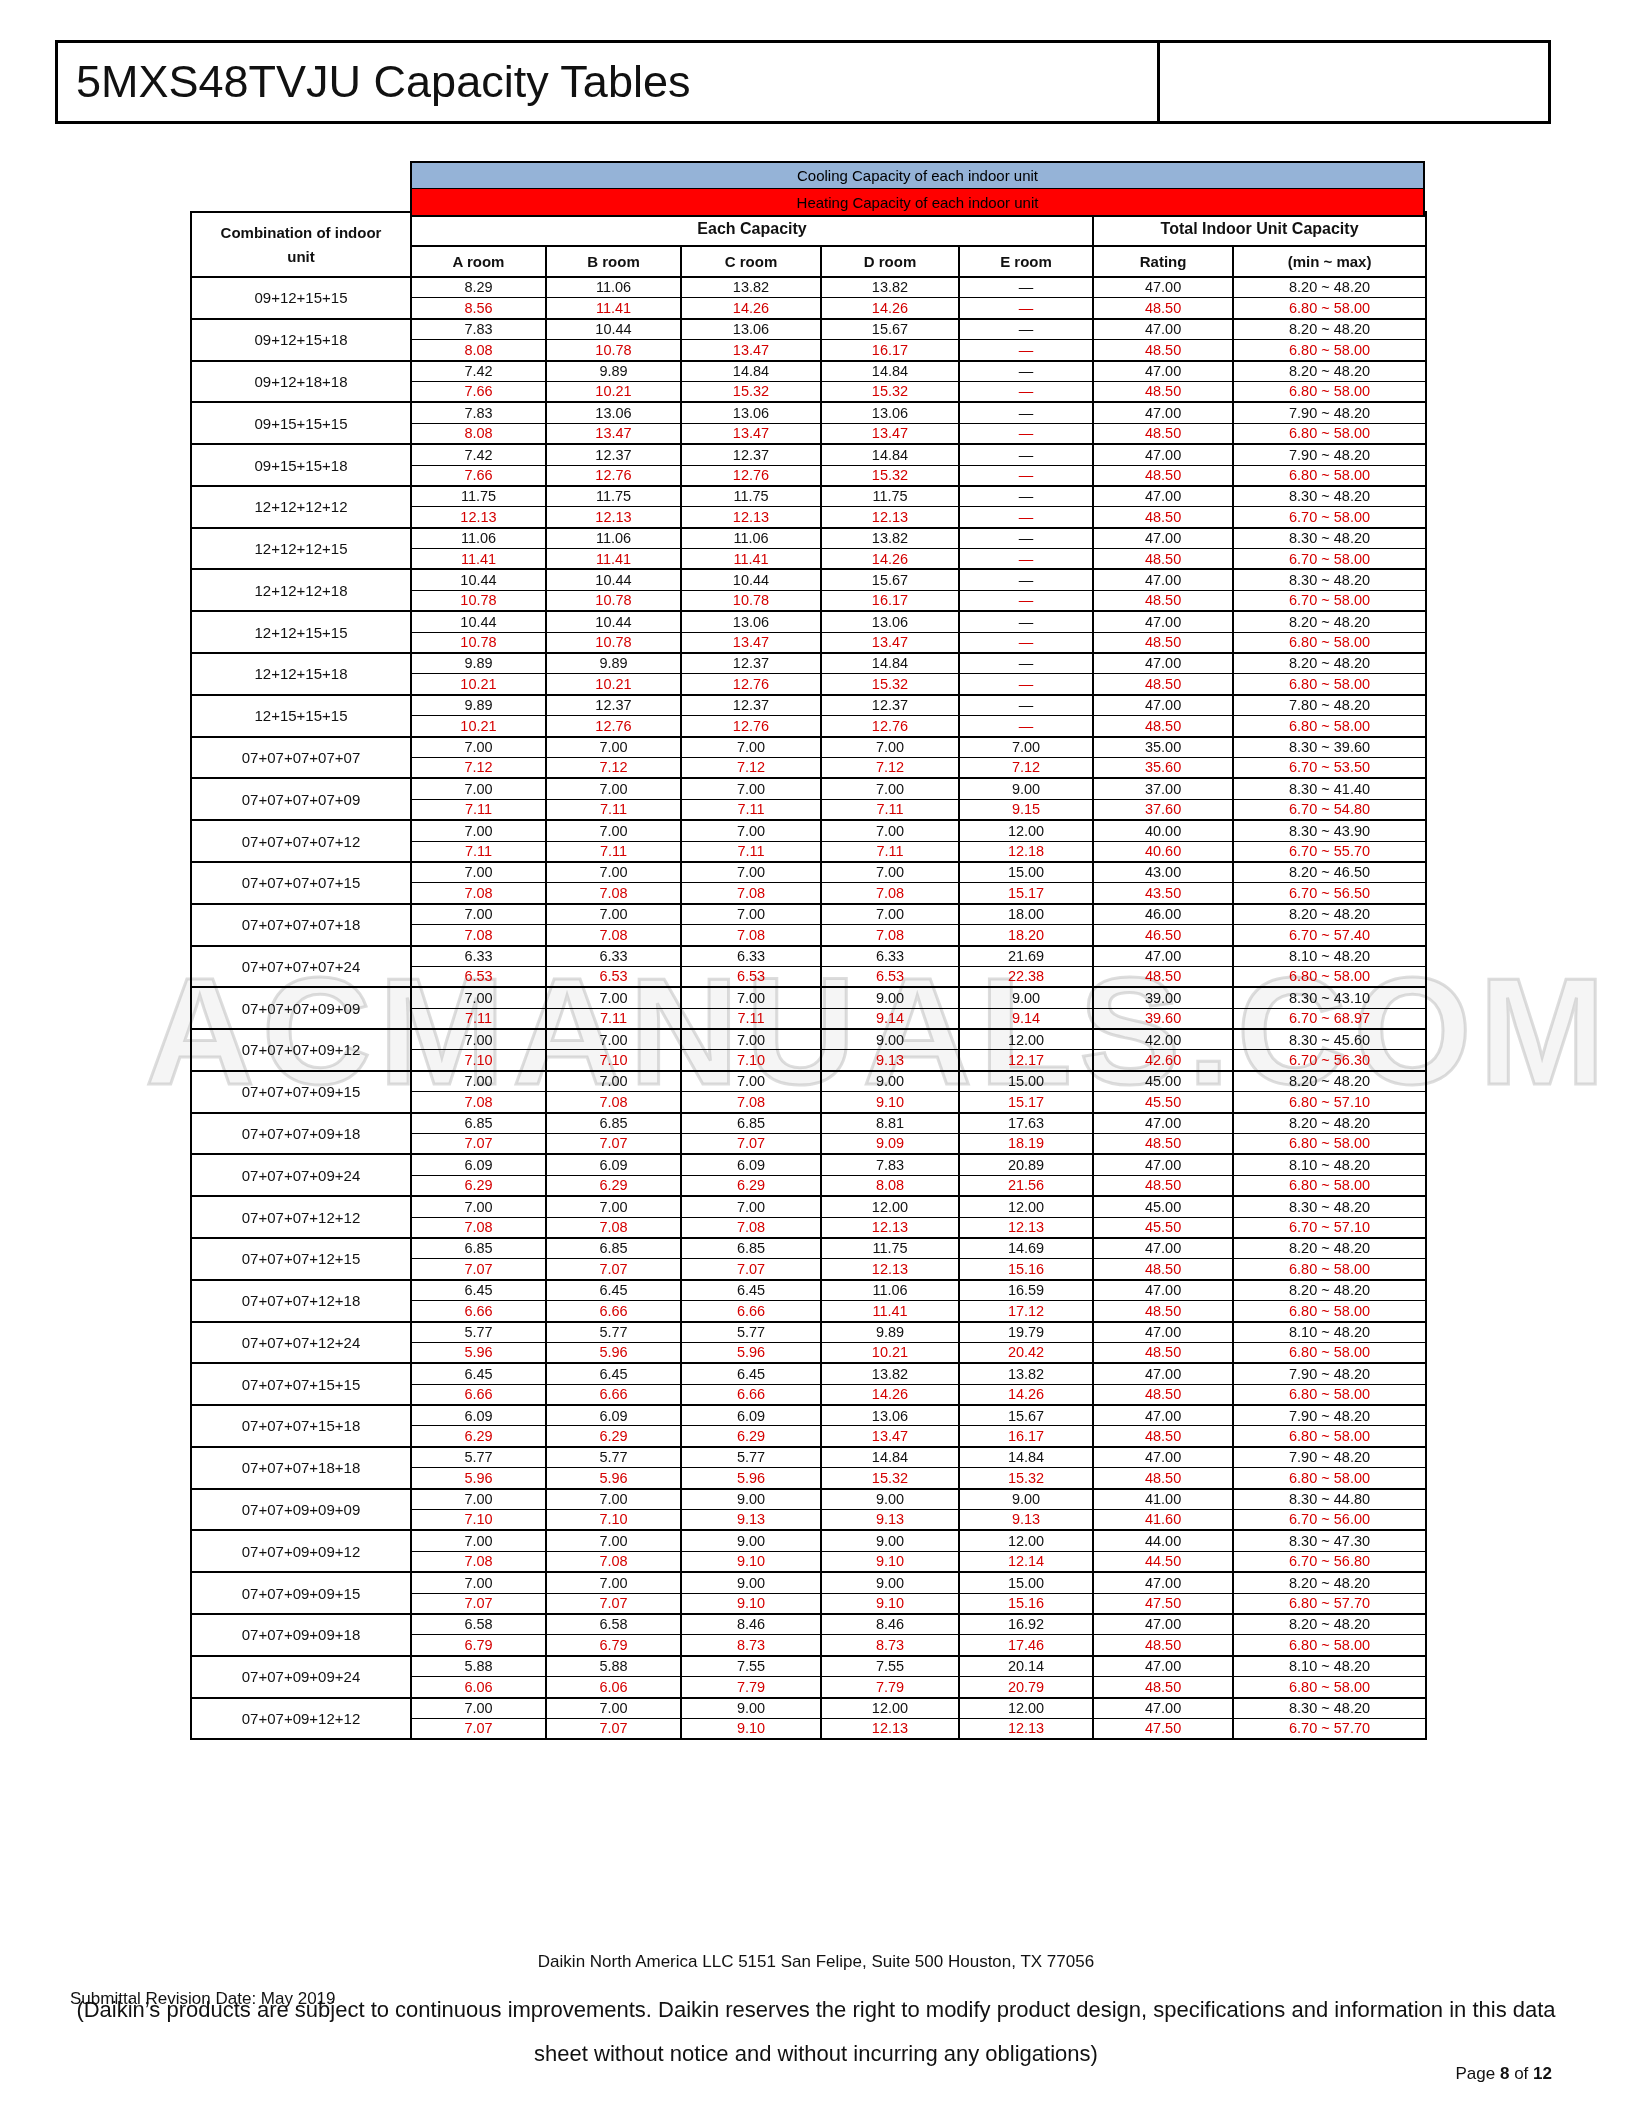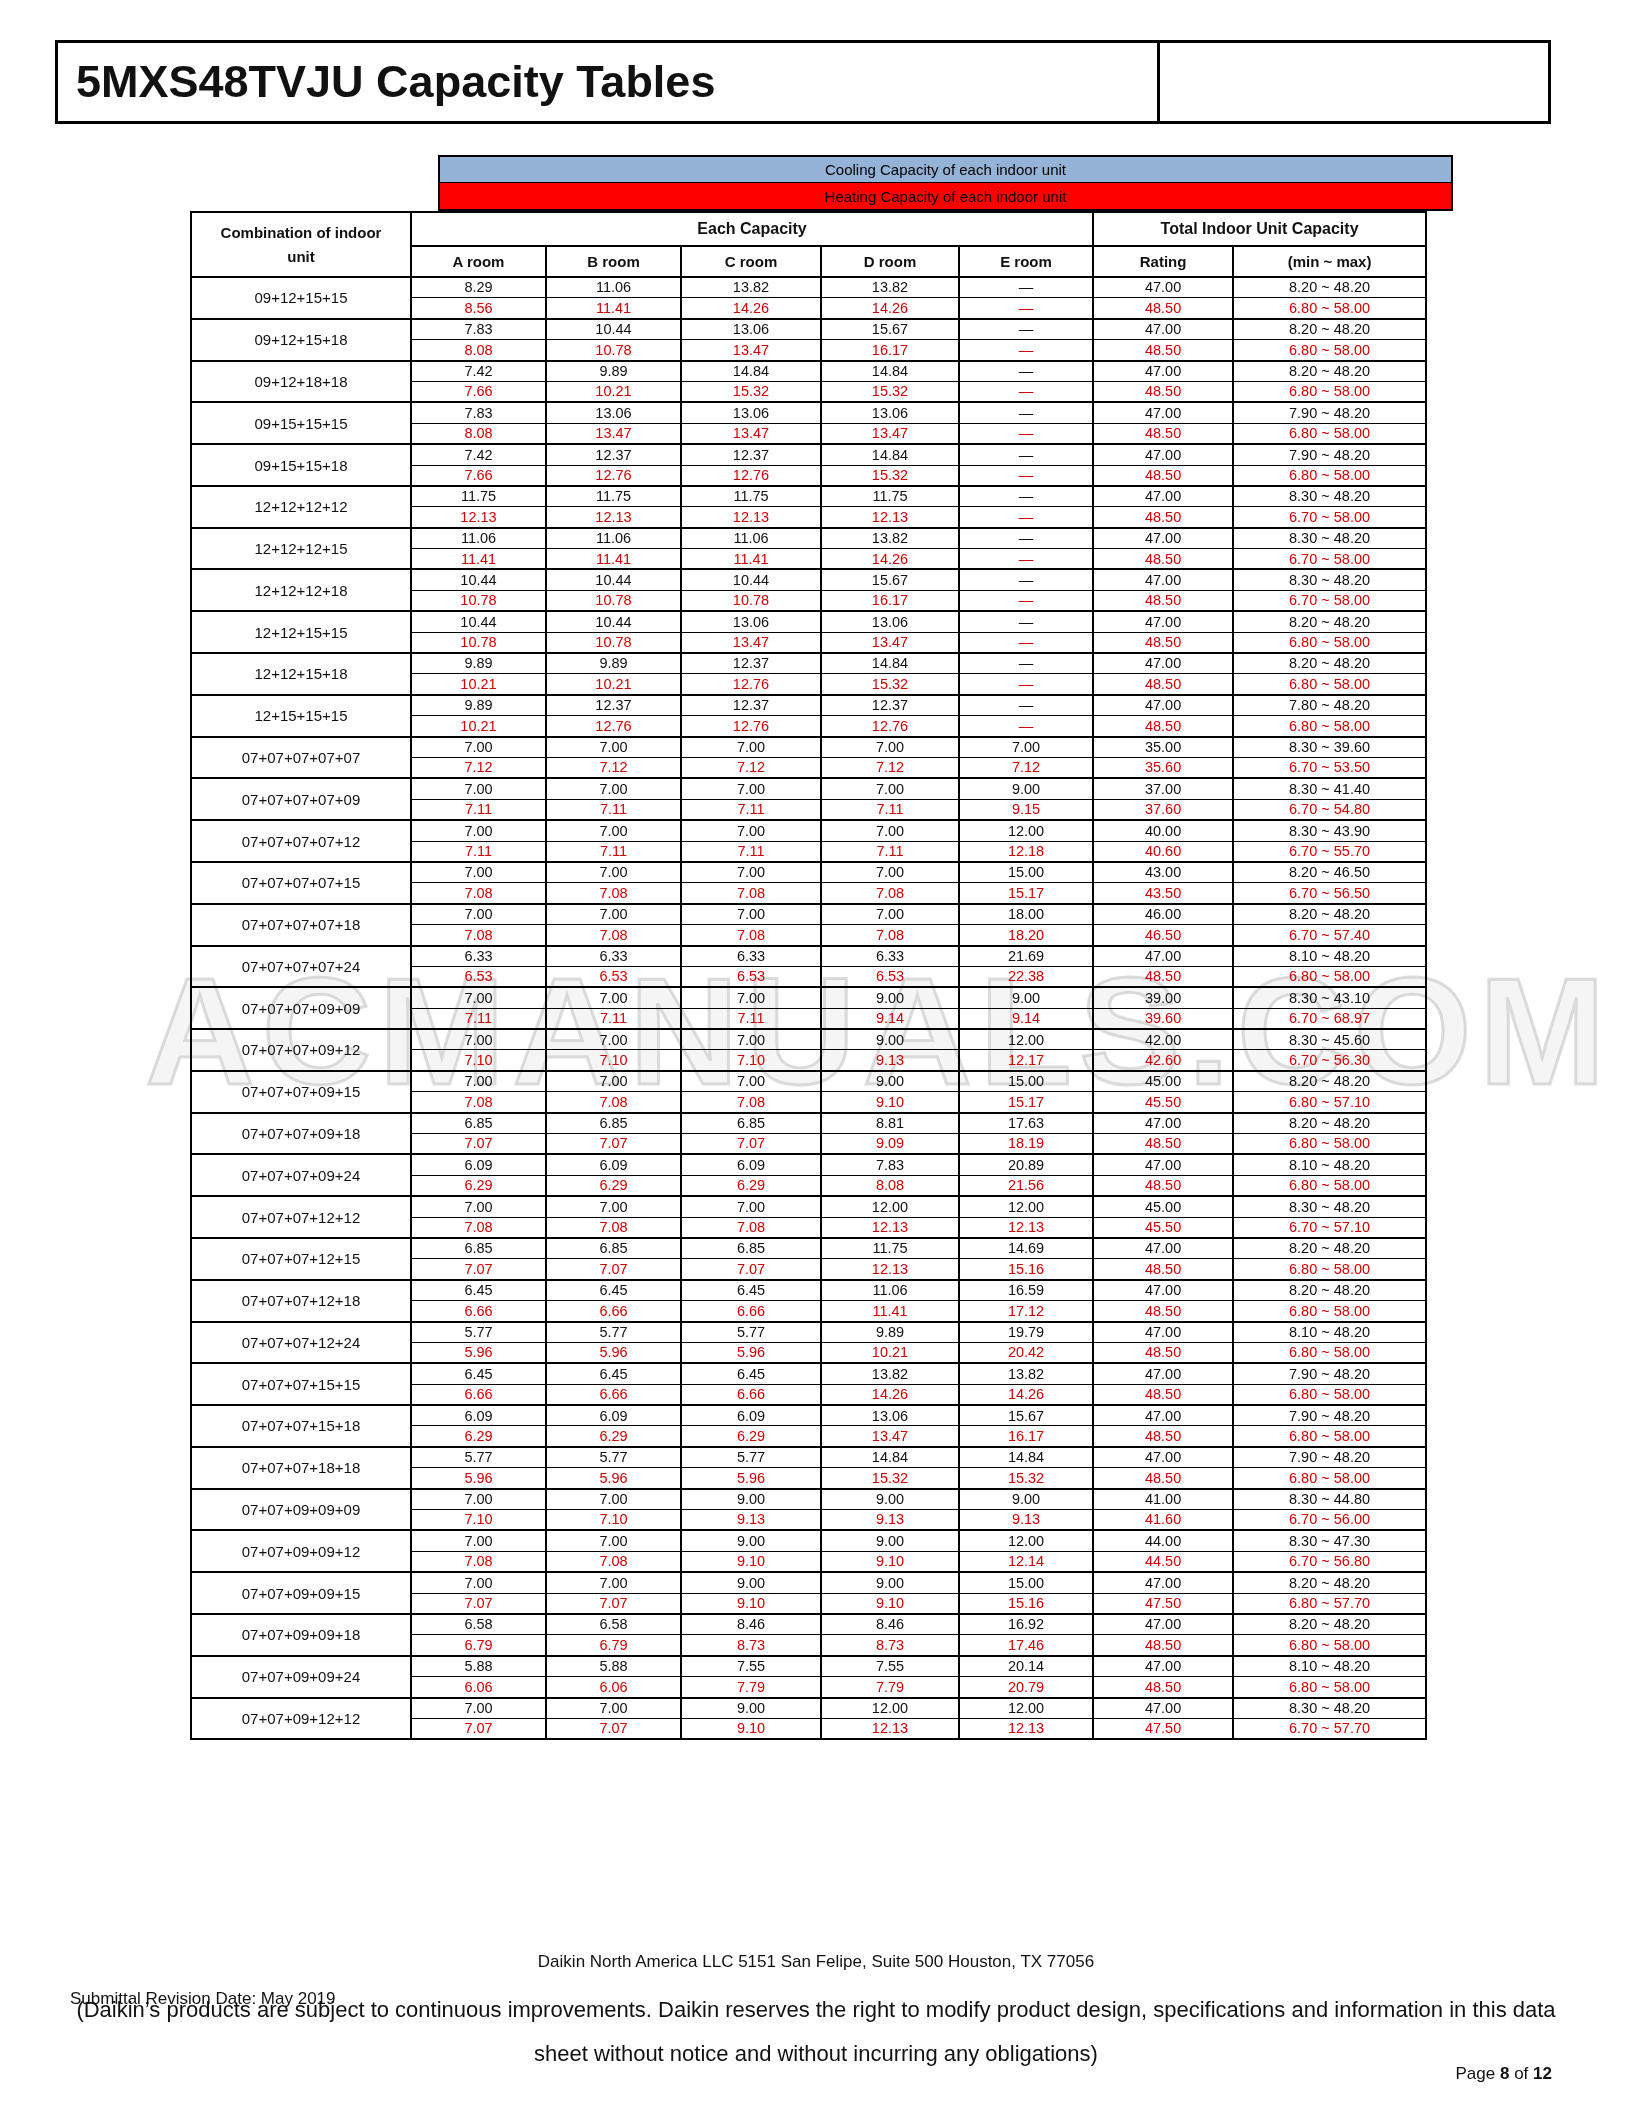--- a/index.html
+++ b/index.html
@@ -15,34 +15,34 @@
     font-family:"Liberation Sans", sans-serif;color:var(--ink);
     overflow:hidden;
   }
 
   
   .title-row{position:absolute;left:55px;top:40px;width:1496px;height:84px;display:flex;}
   .title-box{
     width:1105px;border:3px solid #000;display:flex;align-items:center;
     padding-left:18px;background:#fff;
   }
-  .title-box h1{font-size:45px;font-weight:700;letter-spacing:0;white-space:nowrap;}
+  .title-box h1{font-size:45px;font-weight:400;letter-spacing:0;white-space:nowrap;}
   .logo-box{flex:1;border:3px solid #000;border-left:none;background:#fff;}
 
   
   .watermark{
     position:absolute;left:145px;top:955px;z-index:0;
     font-size:152px;font-weight:bold;letter-spacing:7px;white-space:nowrap;
     color:rgba(225,225,225,0.35);
     -webkit-text-stroke:3px rgba(180,180,180,0.45);
     pointer-events:none;user-select:none;line-height:1;
   }
 
   
-  .banners{position:absolute;left:410px;top:155px;width:1015px;z-index:2;margin-left:28px;}
+  .banners{position:absolute;left:410px;top:161px;width:1015px;z-index:2;}
   .banner{
     height:28px;display:flex;align-items:center;justify-content:center;
     font-size:15px;color:#000;
   }
   .banner.cooling{background:var(--cooling-bar);border:2px solid #000;border-bottom:1px solid #000;}
   .banner.heating{background:var(--heating-bar);border:2px solid #000;border-top:none;}
 
   
   table.capacity{
     position:absolute;left:190px;top:211px;z-index:1;

